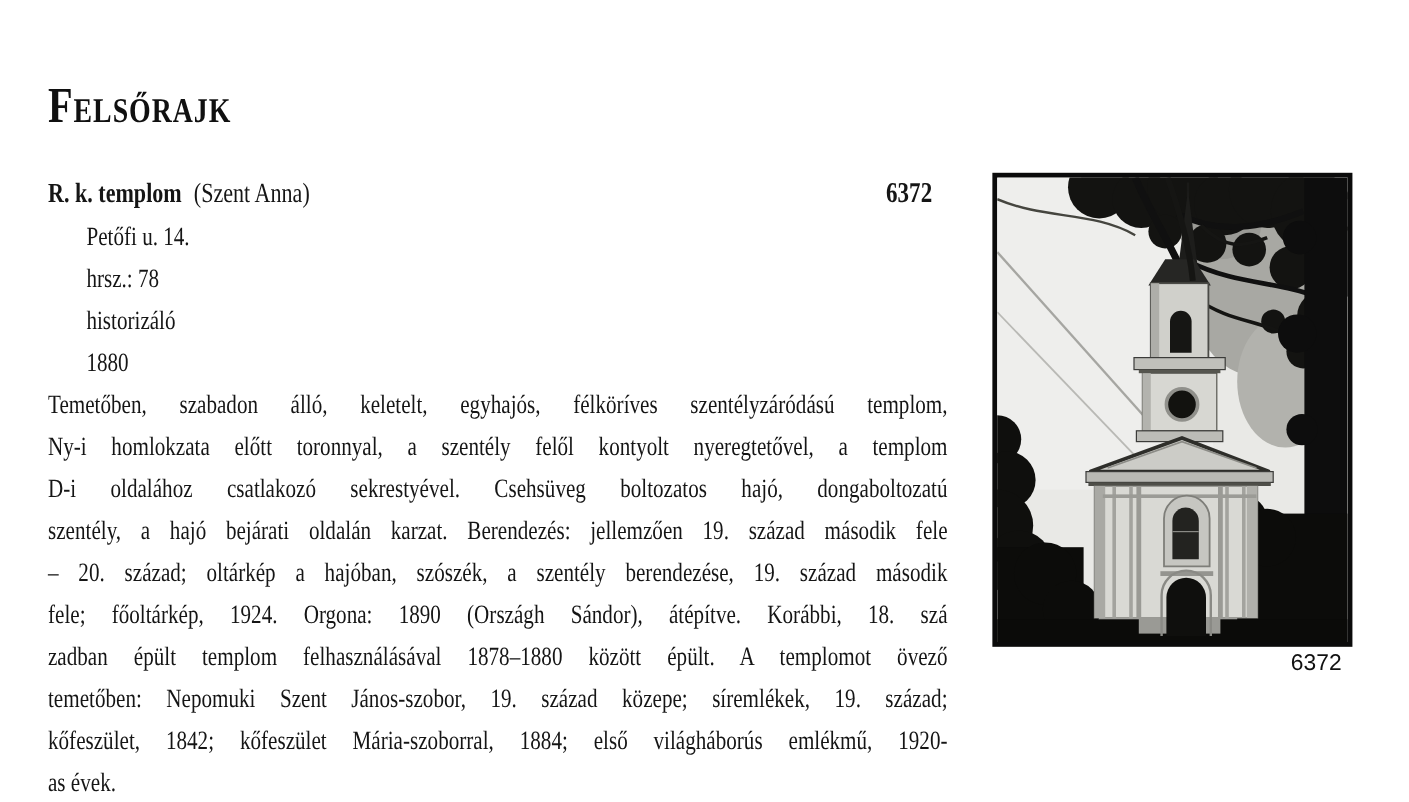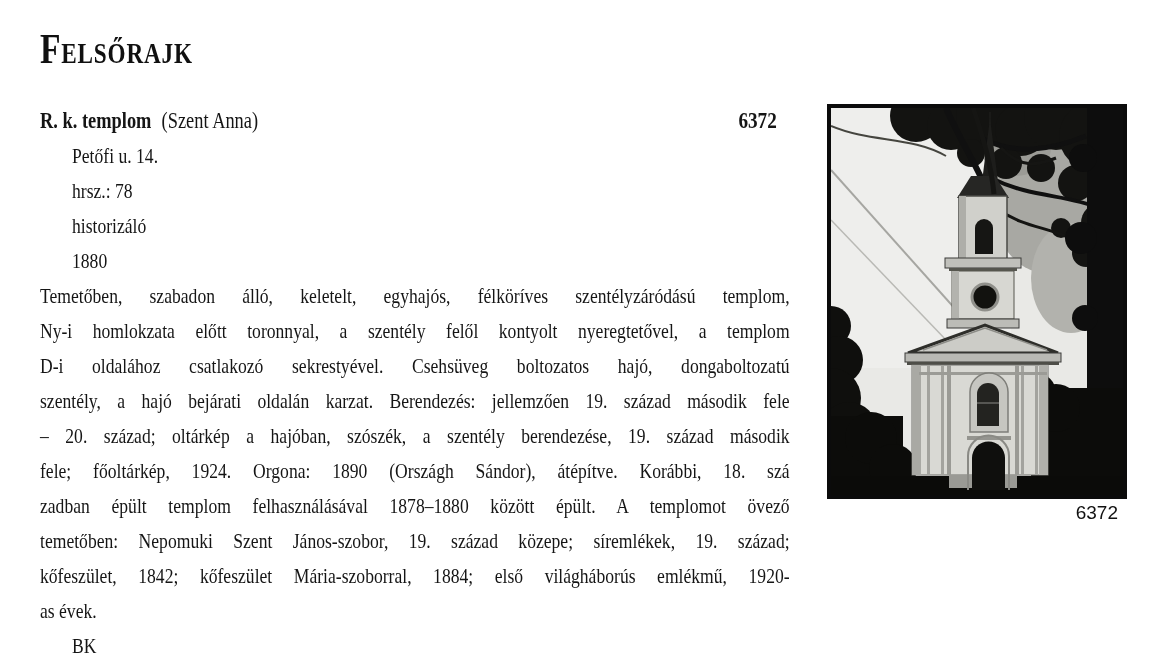--- a/index.html
+++ b/index.html
@@ -1,21 +1,21 @@
 <!DOCTYPE html>
 <html><head>
 <meta charset="utf-8">
 <style>
   html,body{margin:0;padding:0;}
   body{
     width:1174px;height:668px;background:#ffffff;
     font-family:"Liberation Serif","DejaVu Serif",serif;
     color:#151515;overflow:hidden;position:relative;
   }
-  .page{position:absolute;inset:0;}
+  .page{position:absolute;inset:0;margin-top:40px;}
 
   
   .left-col{
     position:absolute;left:40px;top:26px;width:937px;
     transform:scaleX(0.8);transform-origin:0 0;
   }
   .page-title{
     margin:0 0 31px 0;font-size:42px;line-height:46px;font-weight:bold;
     font-variant:small-caps;letter-spacing:1px;color:#101010;
   }

